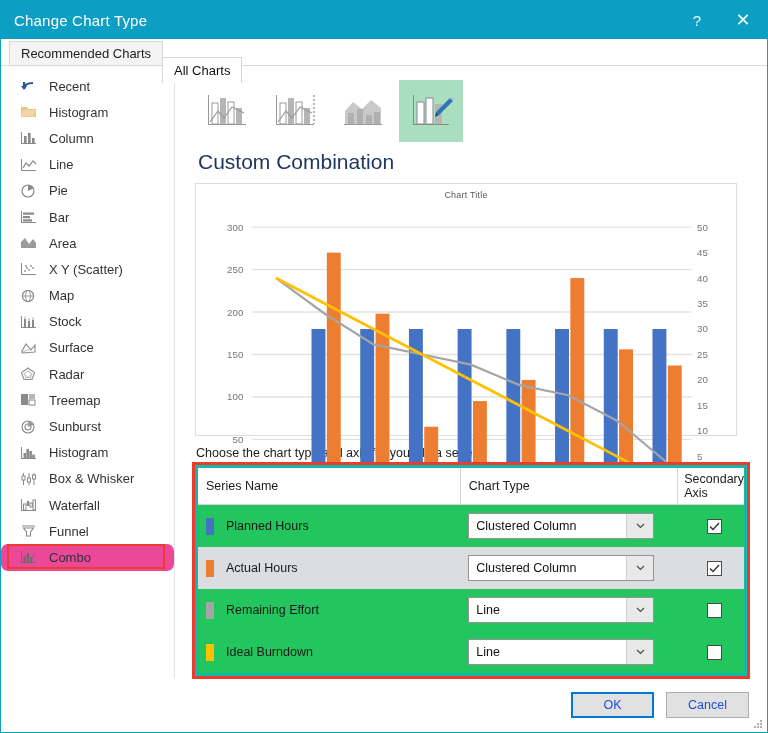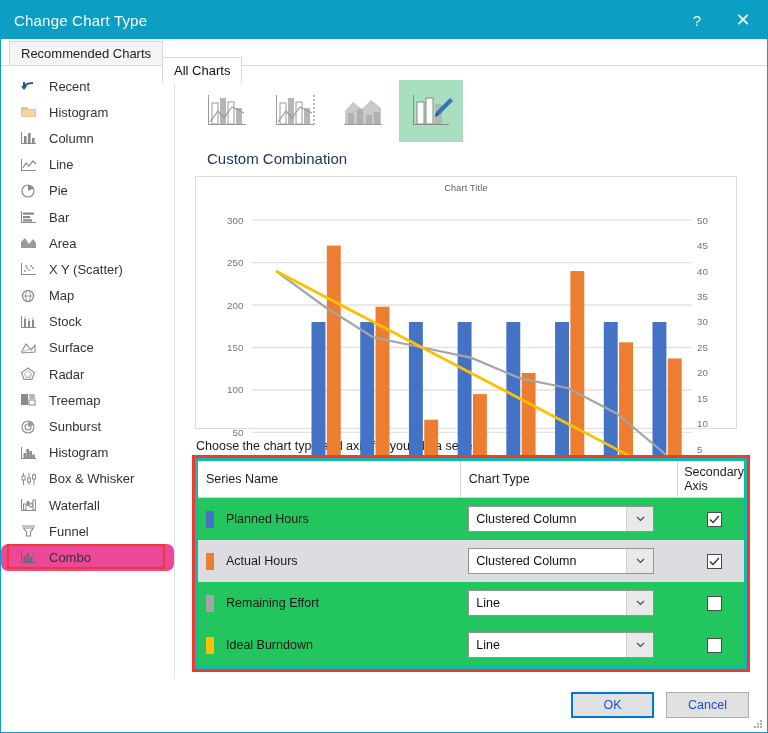--- a/index.html
+++ b/index.html
@@ -75,21 +75,21 @@
   }
   
   .rightpane{flex:1 1 auto;padding:14px 18px 0 20px;box-sizing:border-box;min-width:0;}
   .thumbs{display:flex;gap:0;margin-bottom:8px;}
   .thumb{
     width:64px;height:62px;display:flex;align-items:center;justify-content:center;
     margin-right:4px;box-sizing:border-box;
   }
   .thumb.sel{background:#a9dfbf;}
   .combo-title{
-    font-size:15px;color:#20365e;margin:6px 0 9px 12px;font-weight:400;
+    font-size:21px;color:#20365e;margin:6px 0 9px 3px;font-weight:400;
   }
   .chartbox{
     border:1px solid #dcdcdc;background:#fff;height:253px;
     box-sizing:border-box;position:relative;margin-right:12px;
   }
   .chart-title{
     text-align:center;font-size:9px;color:#5a5a5a;padding-top:6px;letter-spacing:.2px;
   }
   .plot{position:absolute;left:0;top:0;right:0;bottom:0;}
   

